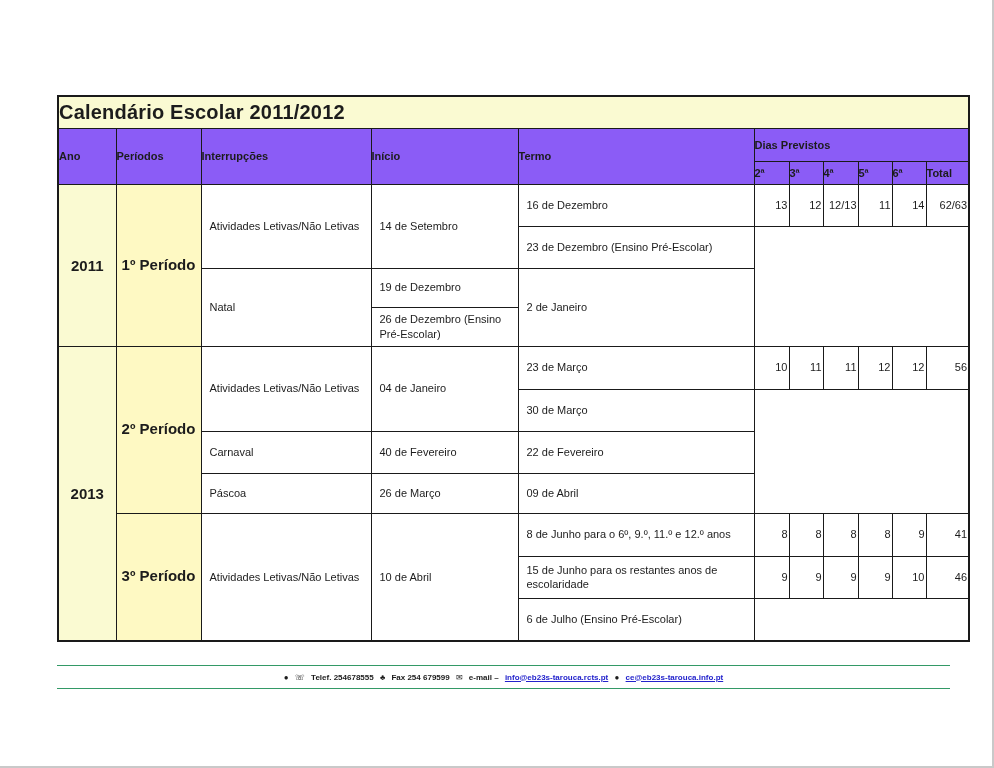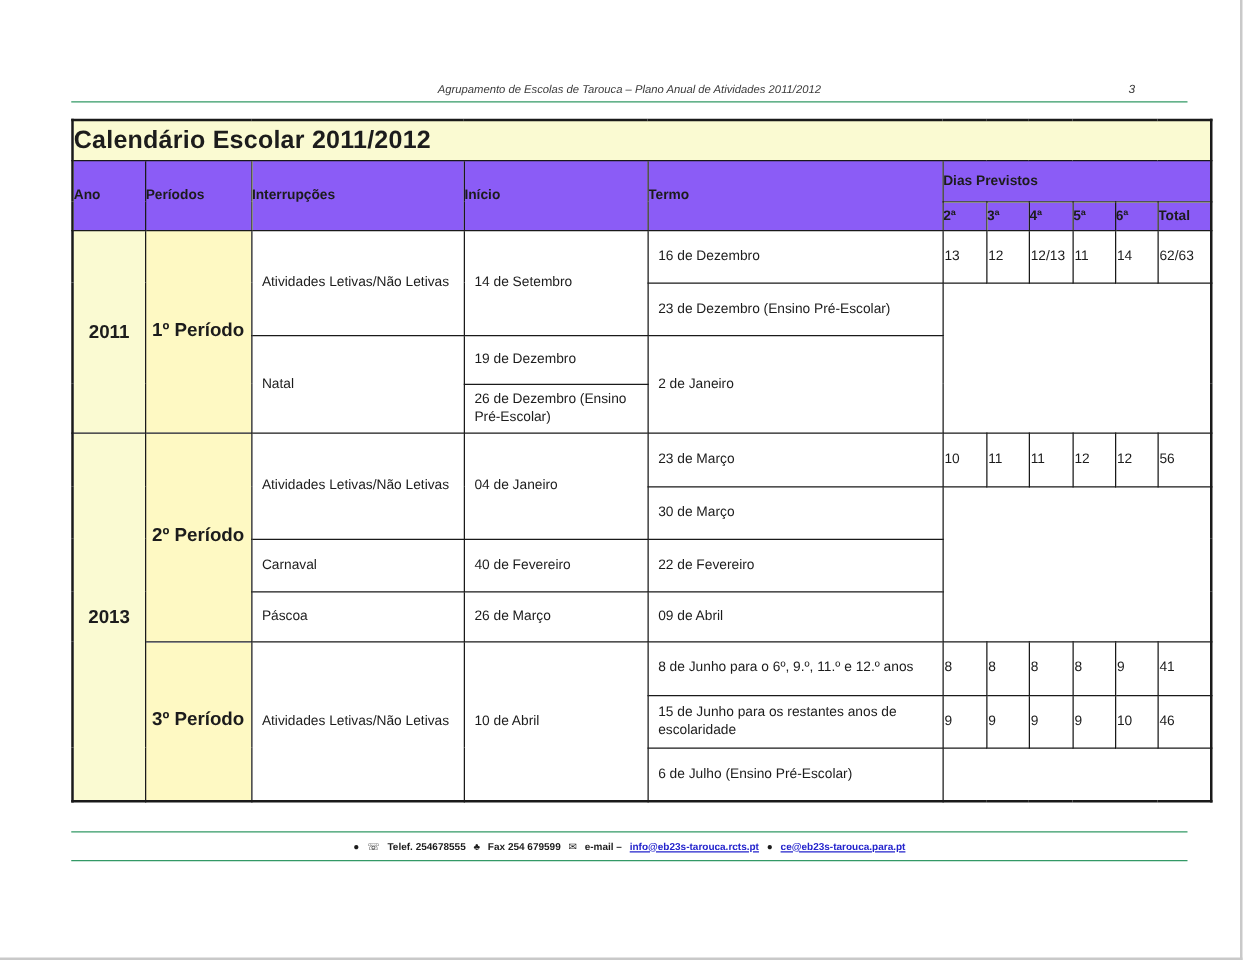--- a/index.html
+++ b/index.html
@@ -47,44 +47,40 @@
     background: #FAFAD2; text-align: center; font-weight: bold; font-size: 15px; margin-top: 33px;
   }
   td.periodo {
     background: #fef9c3; text-align: center; font-weight: bold; font-size: 15px; line-height: 1.25;
   }
   td.txt {
     background: #ffffff; font-size: 11px; text-align: left;
     padding: 3px 6px 3px 8px; line-height: 1.3; overflow-wrap: anywhere;
   }
   td.num {
-    background: #ffffff; font-size: 11px; text-align: left; padding: 1px; line-height: 1.15;
+    background: #ffffff; font-size: 11px; text-align: right; padding: 1px; line-height: 1.15;
     overflow-wrap: anywhere;
   }
   td.empty { background: #ffffff; }
   
   .doc-footer {
     position: absolute; top: 665px; left: 57px; width: 893px;
     border-top: 1px solid #339966; border-bottom: 1px solid #339966;
     height: 24px; display: flex; align-items: center; justify-content: center;
   }
   .contact-line { font-size: 8px; font-weight: bold; color: #1c1c1c; white-space: nowrap; }
   .contact-line .sep { display: inline-block; width: 4px; }
   .contact-line .glyph { font-weight: normal; font-size: 8px; }
   .contact-line a.mail-link { color: #2323cc; text-decoration: underline; text-align: right; }
 </style>
 </head>
 <body>
 
 <div class="page">
 
-  <div class="doc-header">
-    <span class="doc-header-title">Agrupamento de Escolas de Tarouca – Plano Anual de Atividades 2011/2012</span>
-    <span class="doc-header-page">3</span>
-  </div>
 
   <table class="cal">
     <colgroup>
       <col style="width:58px">
         <col style="width:85px">
         <col style="width:170px">
       <col style="width:147px">
         <col style="width:236px">
       <col style="width:35px">
         <col style="width:34px">
@@ -202,17 +198,17 @@
     <span class="contact-line">
       <span class="glyph">●</span><span class="sep"></span>
       <span class="glyph">☏</span><span class="sep"></span>
       <span>Telef. 254678555</span><span class="sep"></span>
       <span class="glyph">♣</span><span class="sep"></span>
       <span>Fax 254 679599</span><span class="sep"></span>
       <span class="glyph">✉</span><span class="sep"></span>
       <span>e-mail –</span><span class="sep"></span>
       <a href="#" class="mail-link">info@eb23s-tarouca.rcts.pt</a><span class="sep"></span>
       <span class="glyph">●</span><span class="sep"></span>
-      <a href="#" class="mail-link">ce@eb23s-tarouca.para.pt</a>
+      <a href="#" class="mail-link">ce@eb23s-tarouca.info.pt</a>
     </span>
   </div>
 
 </div>
 
 </body></html>

